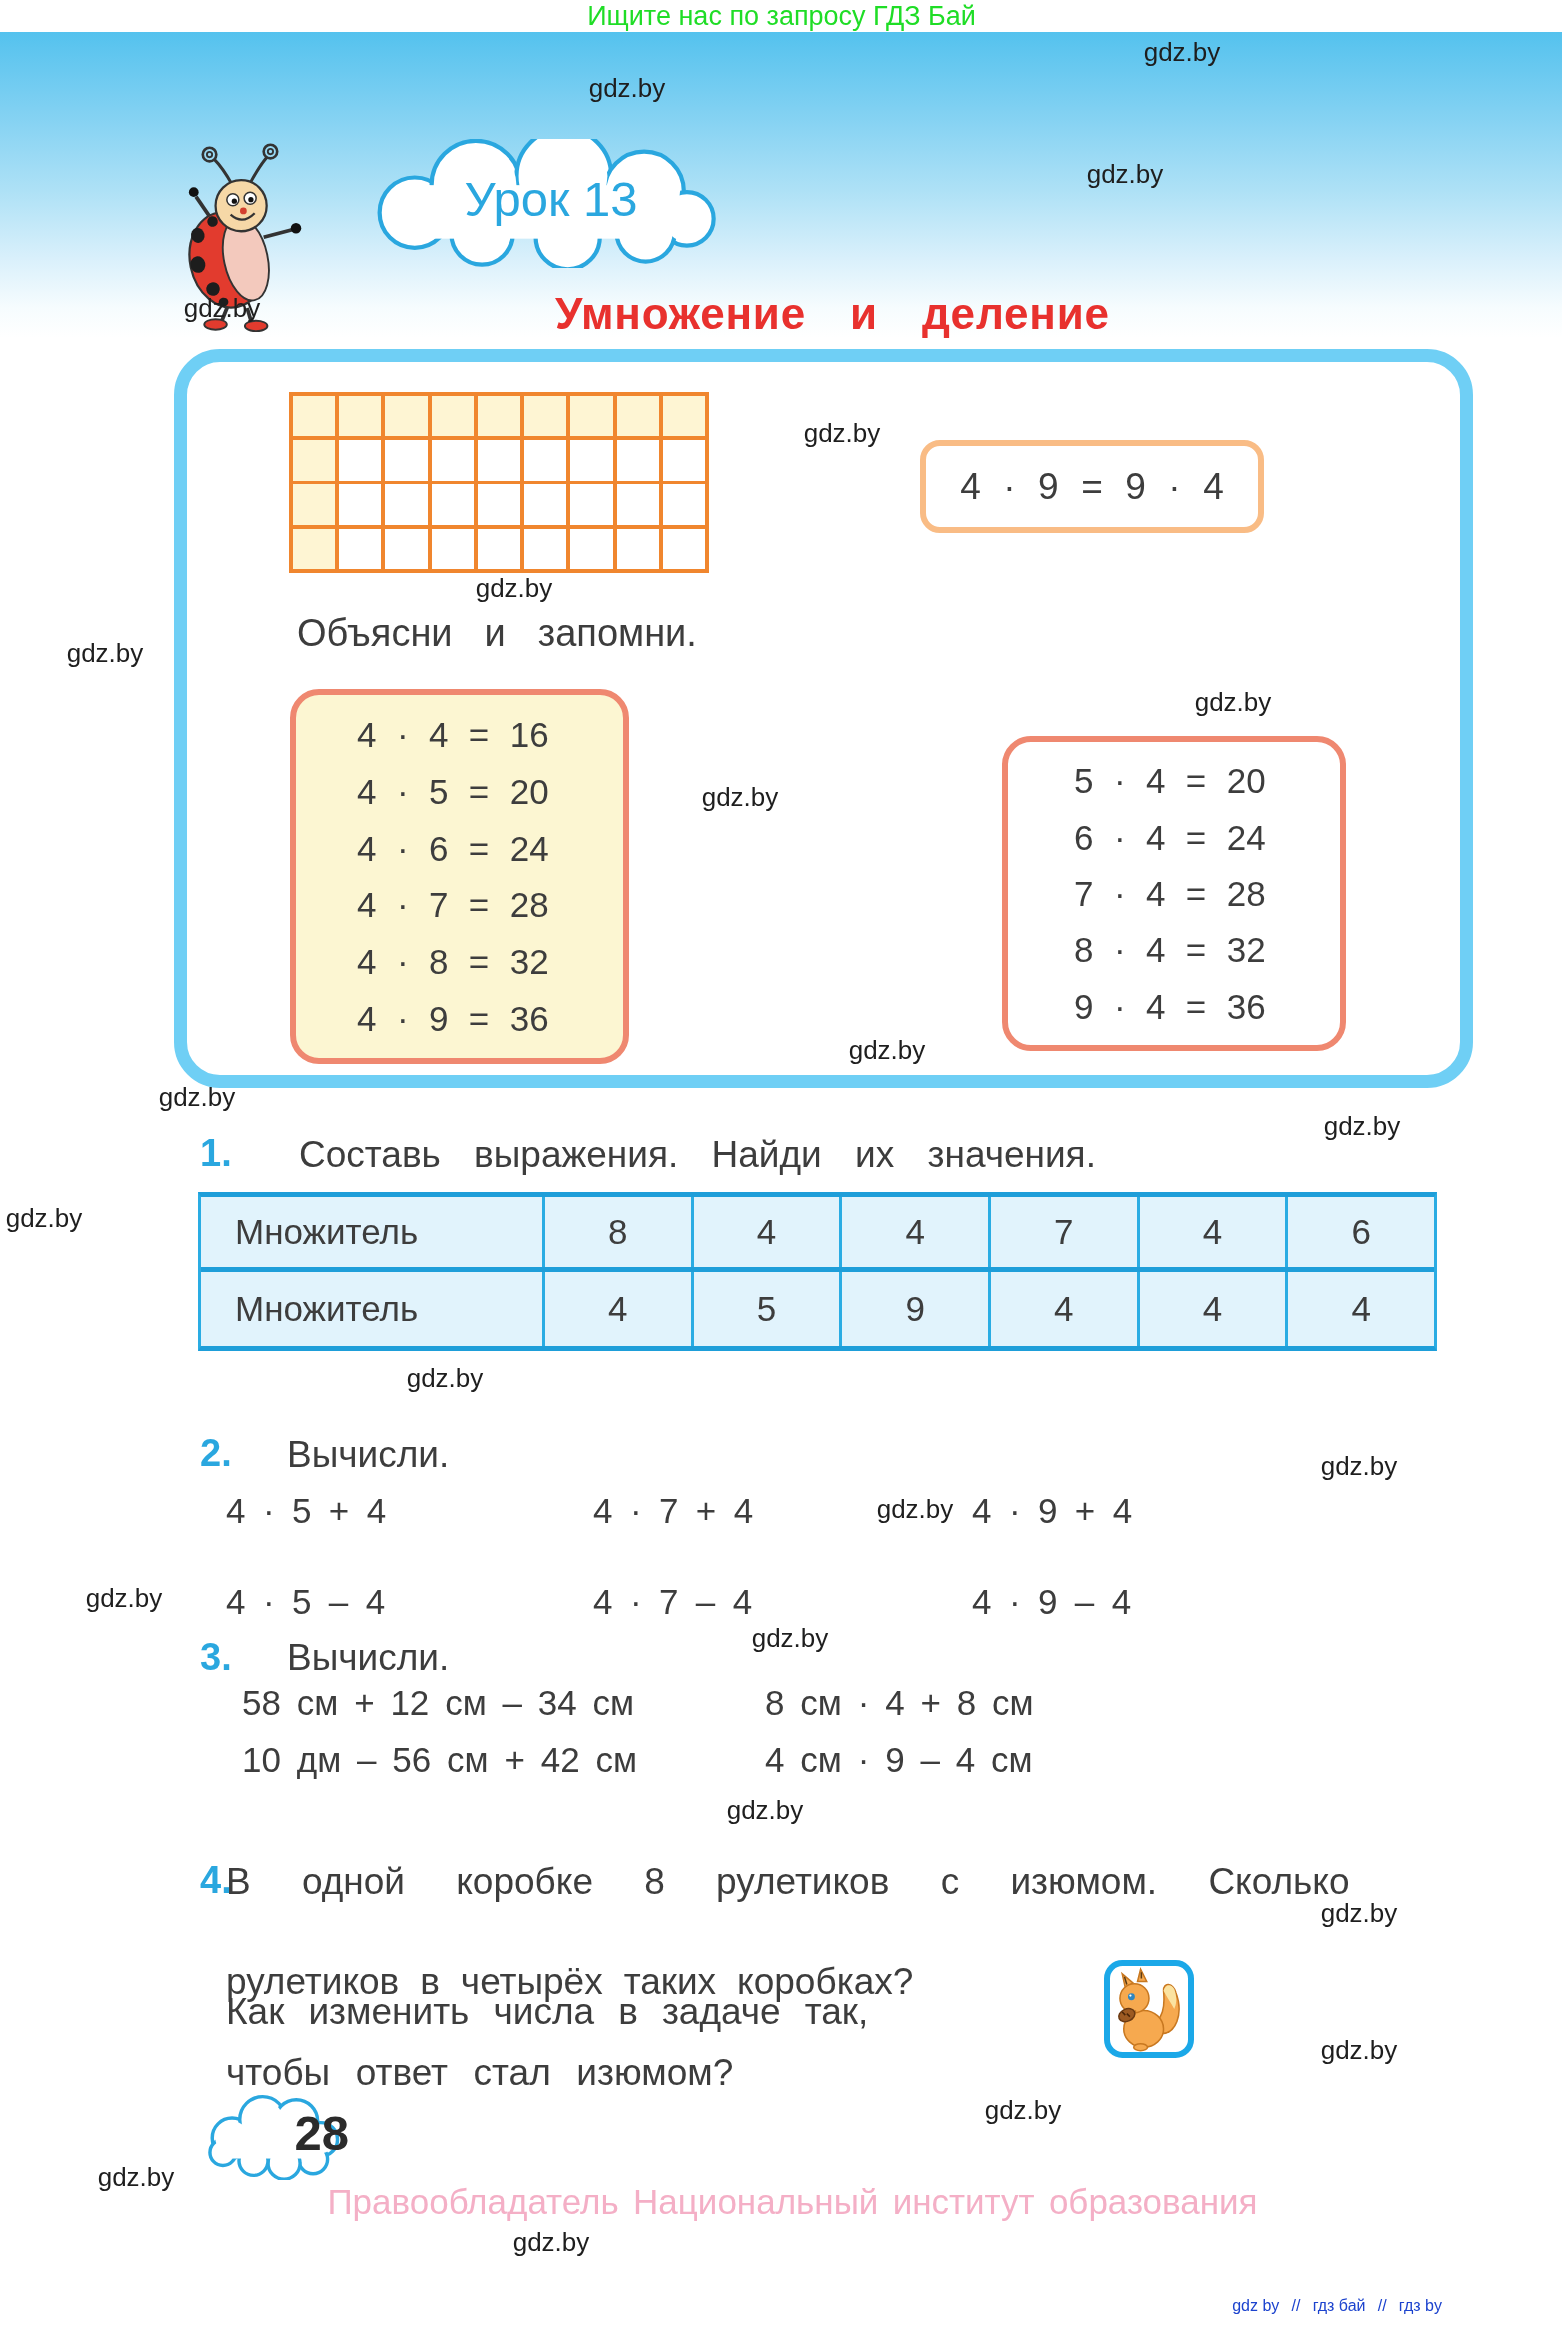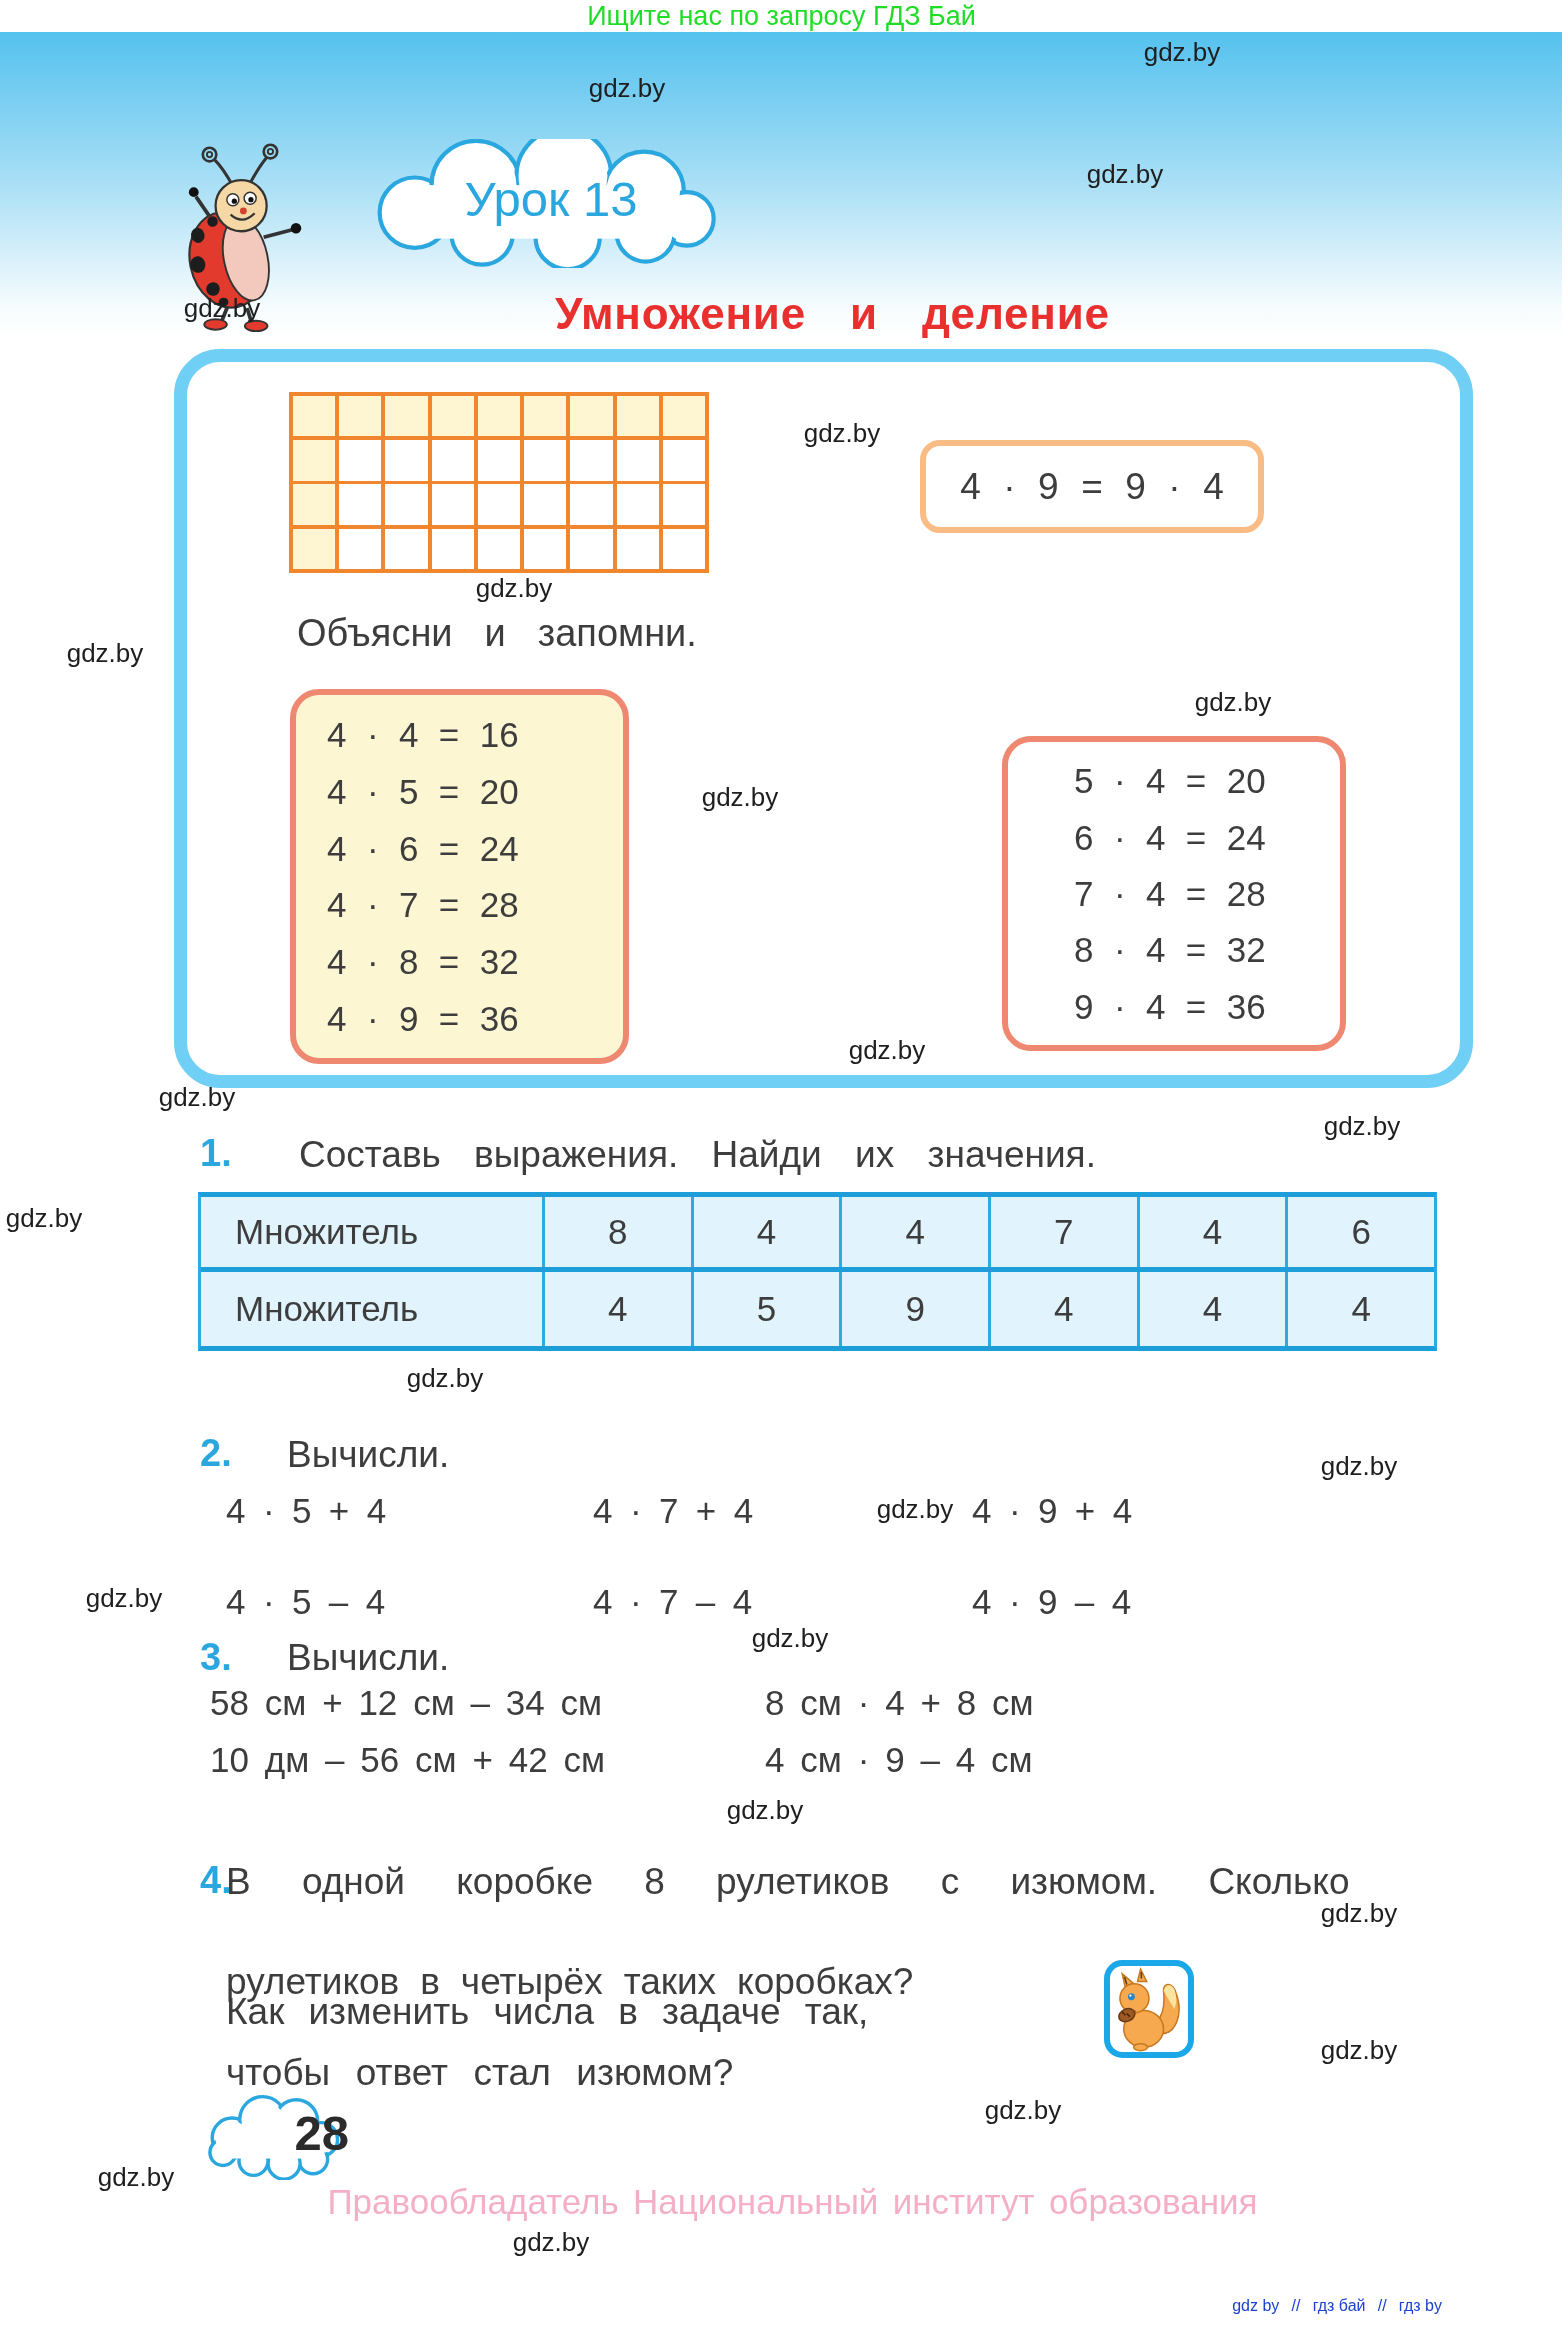--- a/index.html
+++ b/index.html
@@ -31,21 +31,21 @@
 
   .eq-box{position:absolute;left:920px;top:440px;width:344px;height:93px;box-sizing:border-box;
           border:6.1px solid #f9bc85;border-radius:20px;background:#fff;display:flex;align-items:center;
           justify-content:center;font-size:37px;word-spacing:12.2px;}
 
   .explain-heading{position:absolute;left:297px;top:612px;font-size:38px;word-spacing:21.4px;white-space:nowrap;}
 
   .facts{position:absolute;box-sizing:border-box;border:6.9px solid #ef8870;border-radius:29px;
          display:flex;flex-direction:column;justify-content:space-evenly;
          font-size:35px;word-spacing:10.7px;}
-  .facts.left{left:290px;top:689px;width:339px;height:375px;background:#fcf6d2;padding-left:31px;}
+  .facts.left{left:290px;top:689px;width:339px;height:375px;background:#fcf6d2;padding-left:61px;}
   .facts.right{left:1002px;top:736px;width:344px;height:315px;background:#fff;padding-left:66px;}
   .fact{line-height:1;}
 
   .ex-num{position:absolute;font-size:38px;font-weight:bold;color:#2aa7df;white-space:nowrap;}
   .ex-title{position:absolute;font-size:37px;white-space:nowrap;}
   #ex1-num{left:200px;top:1132px;} #ex1-title{left:287px;top:1134px;word-spacing:23px;margin-left:12px;}
   #ex2-num{left:200px;top:1432px;} #ex2-title{left:287px;top:1434px;}
   #ex3-num{left:200px;top:1636px;} #ex3-title{left:287px;top:1637px;}
   #ex4-num{left:200px;top:1859px;}
 
@@ -56,21 +56,21 @@
   .t-row{display:grid;grid-template-columns:341px repeat(6,1fr);}
   .t-row.first{border-bottom:5.4px solid #1e9ed9;}
   .t-cell{display:flex;align-items:center;justify-content:center;font-size:35px;border-left:3.1px solid #2aace3;}
   .t-cell.label{justify-content:flex-start;padding-left:34px;border-left:none;}
 
   .expr{position:absolute;font-size:35px;word-spacing:7.7px;white-space:nowrap;}
   .ex2.r0{top:1491px}.ex2.r1{top:1582px}
   .ex2.c0{left:226px}.ex2.c1{left:593px}.ex2.c2{left:972px}
   .ex3{word-spacing:6.1px;}
   .ex3.r0{top:1683px}.ex3.r1{top:1740px}
-  .ex3.c0{left:210px}.ex3.c1{left:765px}
+  .ex3.c0{left:242px}.ex3.c1{left:765px}
 
   .ex4-line{position:absolute;font-size:37px;white-space:nowrap;}
   #ex4-l1{left:226px;top:1861px;word-spacing:41px;}
   #ex4-l2{left:226px;top:1918px;word-spacing:10.7px;margin-top:43px;}
   #ex4-f1{left:226px;top:1991px;word-spacing:13.8px;}
   #ex4-f2{left:226px;top:2052px;word-spacing:15.3px;}
 
   .squirrel-frame{position:absolute;left:1104px;top:1960px;width:90px;height:98px;box-sizing:border-box;
                   border:6.1px solid #1ba8e8;border-radius:18.4px;background:#fff;overflow:hidden;}
 

